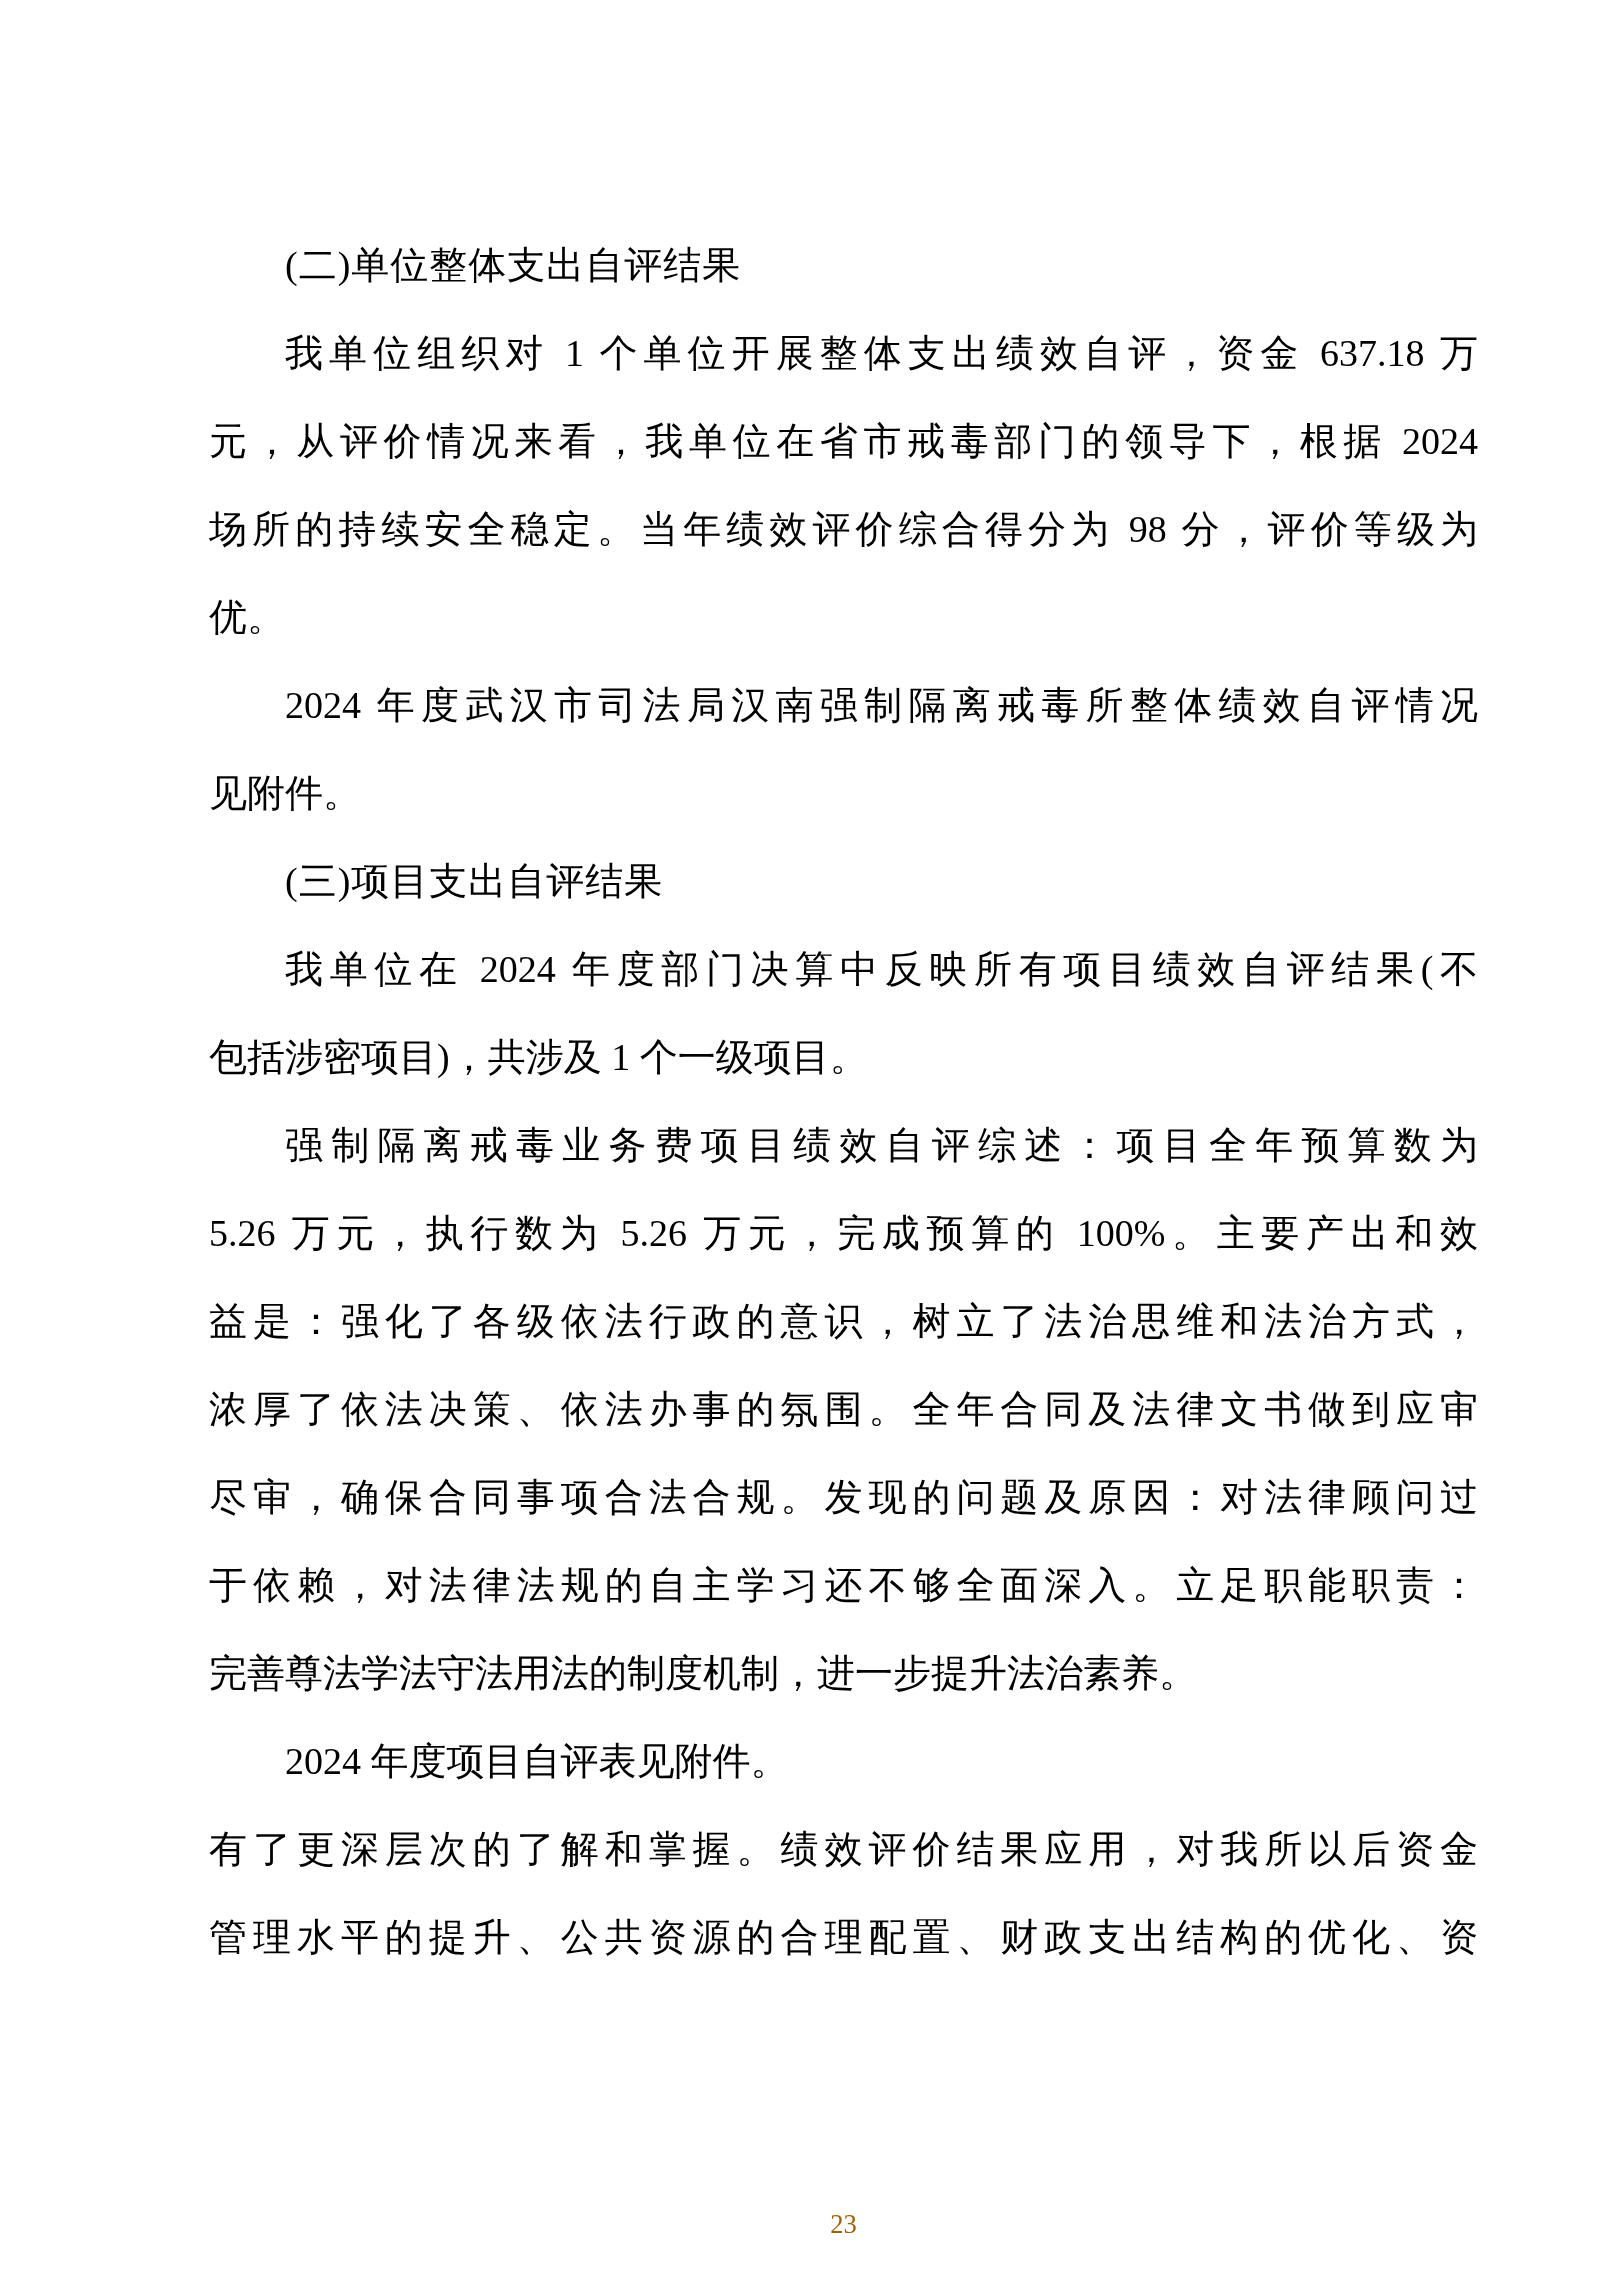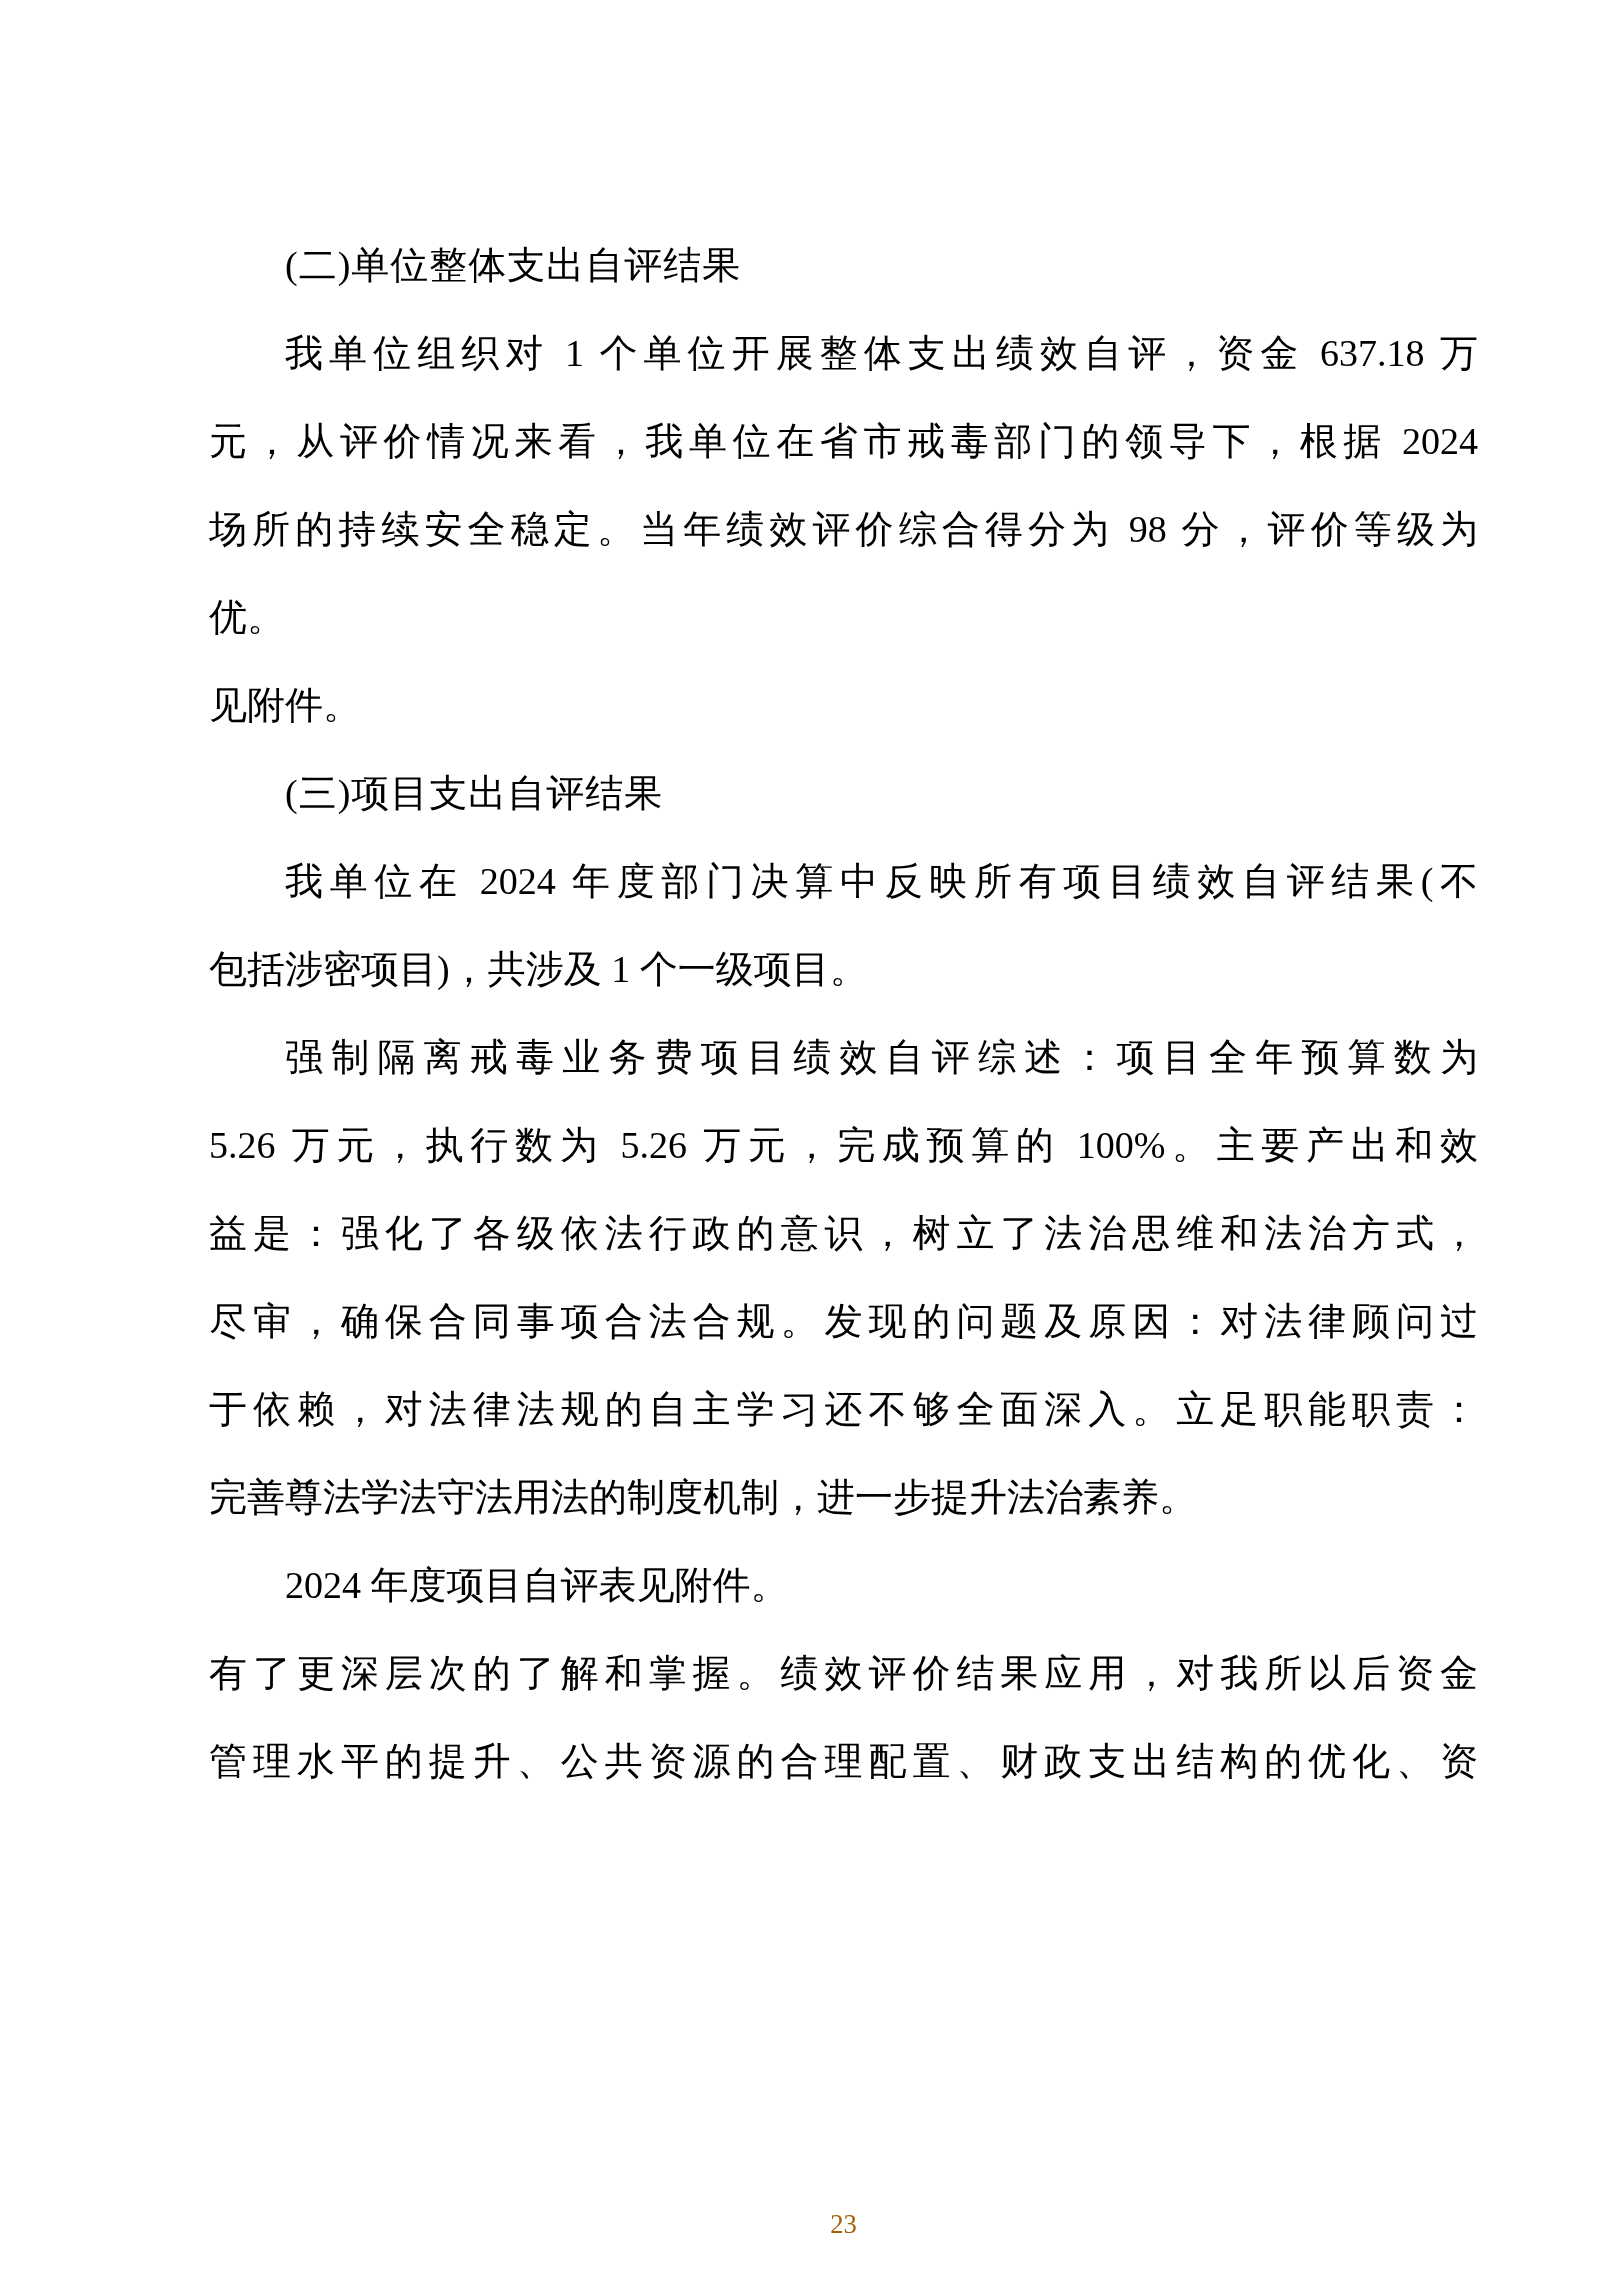--- a/index.html
+++ b/index.html
@@ -63,36 +63,38 @@
     </div>
 
     <div class="para body">
       <span class="line indent">我单位组织对 1 个单位开展整体支出绩效自评，资金 637.18 万</span>
       <span class="line">元，从评价情况来看，我单位在省市戒毒部门的领导下，根据 2024</span>
       <span class="line">场所的持续安全稳定。当年绩效评价综合得分为 98 分，评价等级为</span>
       <span class="line endline">优。</span>
     </div>
 
     <div class="para body">
+      <span class="line indent">2024 年度武汉市司法局汉南强制隔离戒毒所整体绩效自评情况</span>
       <span class="line endline">见附件。</span>
     </div>
 
     <div class="para heading">
       <span class="line indent endline">(三)项目支出自评结果</span>
     </div>
 
     <div class="para body">
       <span class="line indent">我单位在 2024 年度部门决算中反映所有项目绩效自评结果(不</span>
       <span class="line endline">包括涉密项目)，共涉及 1 个一级项目。</span>
     </div>
 
     <div class="para body">
       <span class="line indent">强制隔离戒毒业务费项目绩效自评综述：项目全年预算数为</span>
       <span class="line">5.26 万元，执行数为 5.26 万元，完成预算的 100%。主要产出和效</span>
       <span class="line">益是：强化了各级依法行政的意识，树立了法治思维和法治方式，</span>
+      <span class="line">浓厚了依法决策、依法办事的氛围。全年合同及法律文书做到应审</span>
       <span class="line">尽审，确保合同事项合法合规。发现的问题及原因：对法律顾问过</span>
       <span class="line">于依赖，对法律法规的自主学习还不够全面深入。立足职能职责：</span>
       <span class="line endline">完善尊法学法守法用法的制度机制，进一步提升法治素养。</span>
     </div>
 
     <div class="para body">
       <span class="line indent endline">2024 年度项目自评表见附件。</span>
     </div>
 
 

